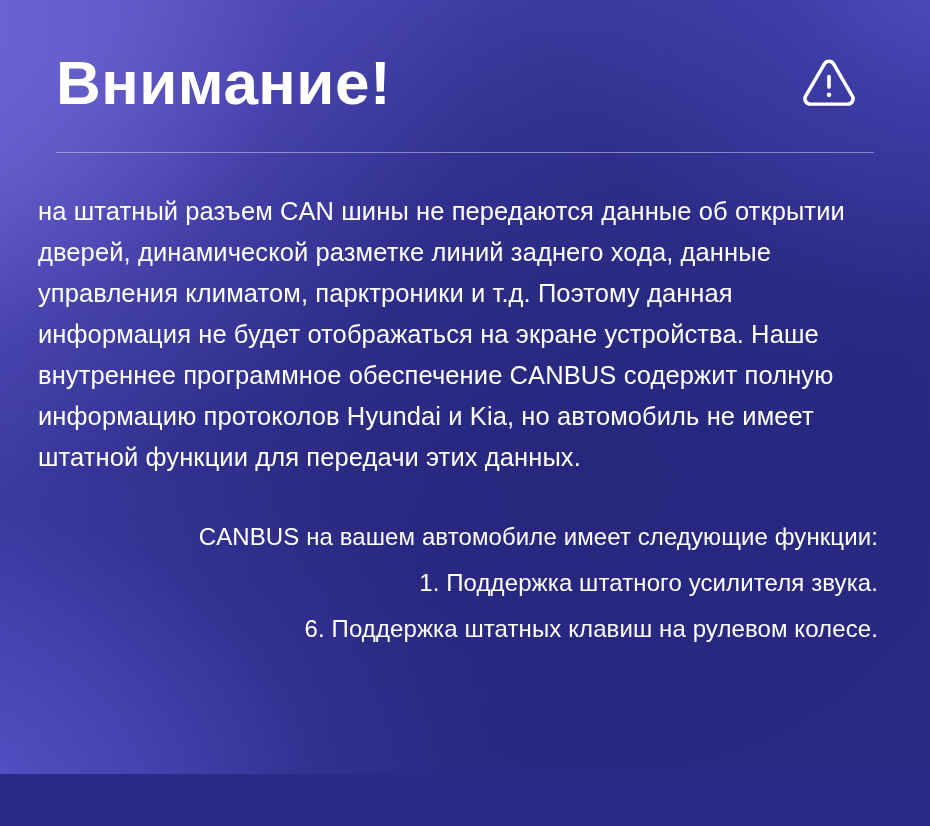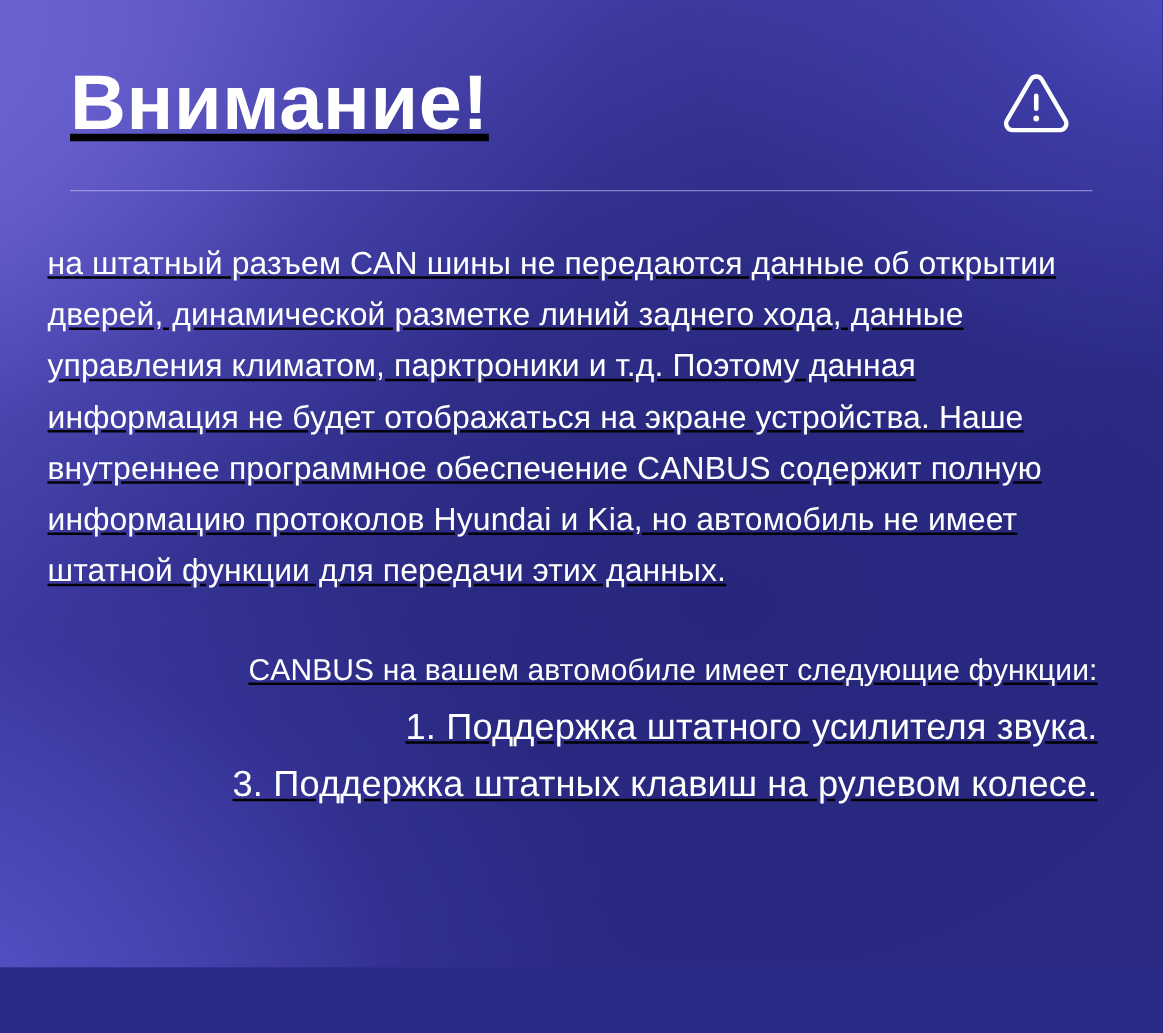--- a/index.html
+++ b/index.html
@@ -18,21 +18,20 @@
     overflow: hidden;
     box-sizing: border-box;
     background-color: #2f2f8f;
     
     background-image:
       radial-gradient(ellipse 780px 620px at -12% 4%,   rgba(112,104,214,0.98) 0%, rgba(104,96,206,0.80) 26%, rgba(80,74,180,0.38) 52%, rgba(47,47,143,0.0) 76%),
       radial-gradient(ellipse 700px 540px at -6% 104%,  rgba(88,85,205,0.95) 0%,  rgba(78,76,192,0.70) 28%, rgba(60,58,165,0.30) 55%, rgba(47,47,143,0.0) 78%),
       radial-gradient(ellipse 620px 520px at 104% -6%,  rgba(86,84,204,0.90) 0%,  rgba(72,70,186,0.58) 30%, rgba(47,47,143,0.0) 70%),
       radial-gradient(ellipse 900px 700px at 62% 62%,   rgba(38,38,124,0.92) 0%,  rgba(40,40,130,0.55) 45%, rgba(45,45,140,0.0) 82%),
       linear-gradient(135deg, #5b55c4 0%, #4a46b4 20%, #35338f 48%, #2b2b86 72%, #2a2a84 100%);
-    text-decoration: underline;
   }
 
   .content {
     position: relative;
     z-index: 2;
     padding: 0;
   }
 
   
   .header {
@@ -98,21 +97,21 @@
   }
 
   .feature-list {
     list-style: none;
     margin: 0;
     padding: 0;
   }
 
   .feature-item {
     color: #ffffff;
-    font-size: 29px;
+    font-size: 24px;
     line-height: 41px;
     font-weight: 500;
     letter-spacing: 0.1px;
     margin-top: 5px;
   }
 </style>
 </head>
 <body>
 
 <div class="banner">
@@ -133,19 +132,19 @@
     <div class="divider"></div>
 
     <div class="body">
       <p class="paragraph">на штатный разъем CAN шины не передаются данные об открытии дверей, динамической разметке линий заднего хода, данные управления климатом, парктроники и т.д. Поэтому данная информация не будет отображаться на экране устройства. Наше внутреннее программное обеспечение CANBUS содержит полную информацию протоколов Hyundai и Kia, но автомобиль не имеет штатной функции для передачи этих данных.</p>
 
       <div class="feature-block">
         <p class="feature-intro">CANBUS на вашем автомобиле имеет следующие функции:</p>
 
         <ul class="feature-list">
           <li class="feature-item">1. Поддержка штатного усилителя звука.</li>
-          <li class="feature-item">3. Поддержка штатных клавиш на рулевом колесе.</li>
+          <li class="feature-item">6. Поддержка штатных клавиш на рулевом колесе.</li>
         </ul>
       </div>
     </div>
 
   </div>
 </div>
 
 </body></html>

